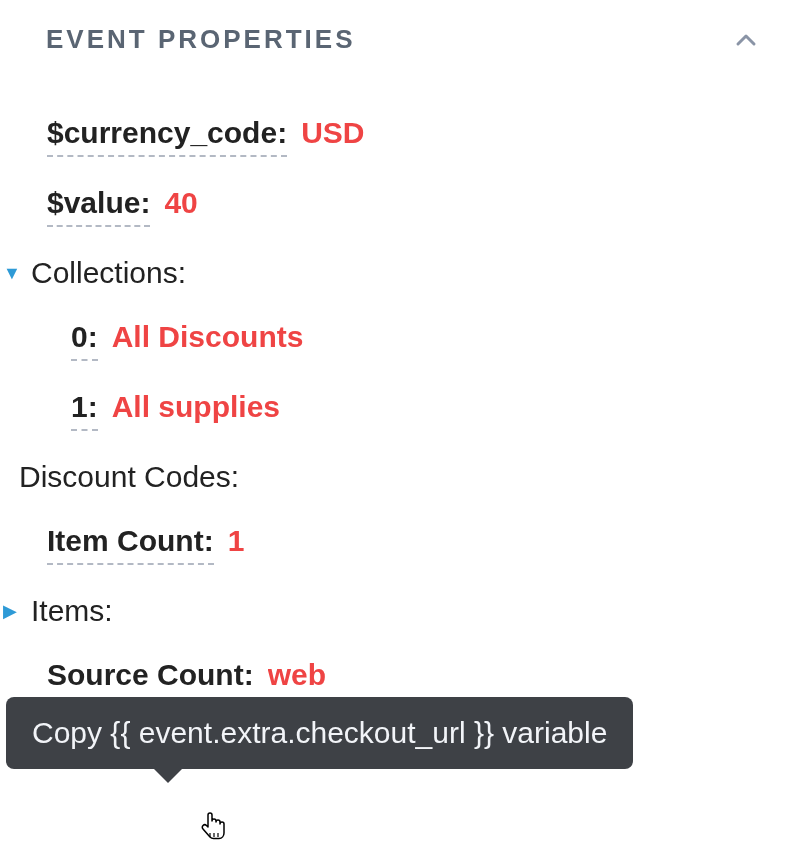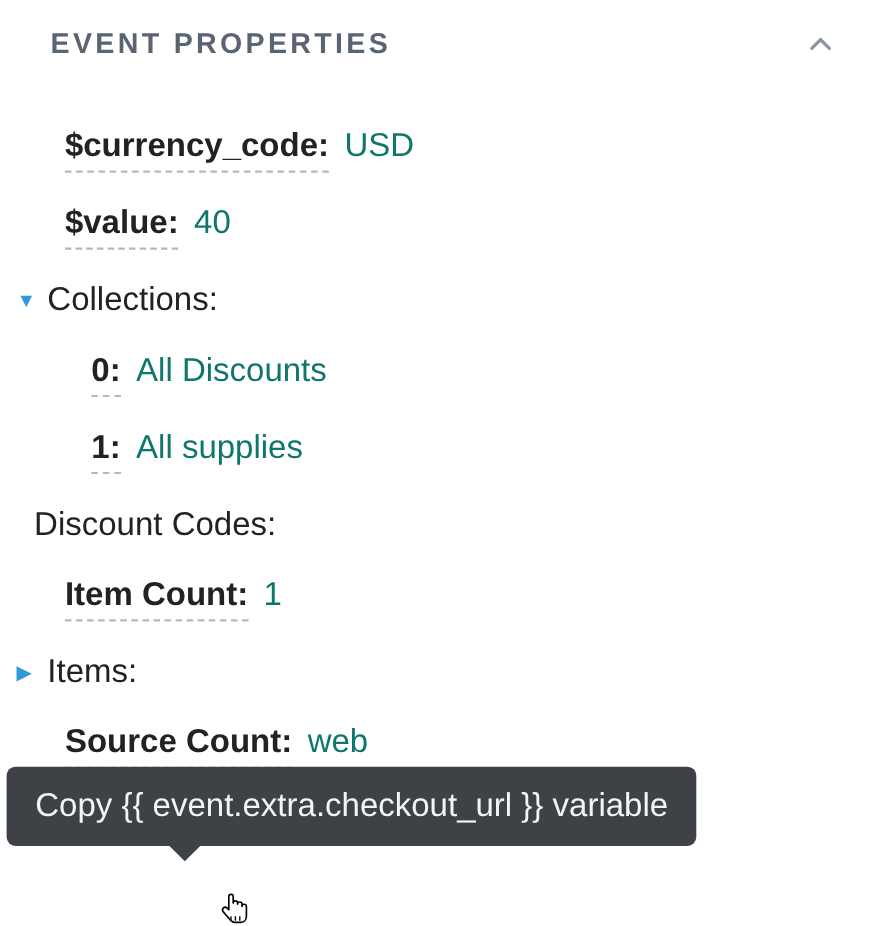--- a/index.html
+++ b/index.html
@@ -49,21 +49,21 @@
   .chevron svg { display:block; }
 
   .list {
     font-size: 30px;
     line-height: 1.2;
     color: #2a2a2a;
     position: relative;
   }
 
   .row {
-    margin: 0 0 28px 13px;
+    margin: 0 0 28px 1px;
     display: flex;
     align-items: baseline;
     position: relative;
     padding-left: 46px;
   }
 
   .row.indent1 { padding-left: 70px; }
 
   .row .caret {
     position: absolute;
@@ -80,22 +80,22 @@
     color: #222;
     display: inline-block;
     padding-bottom: 4px;
   }
   .key.dashed {
     border-bottom: 2px dashed #b3b9c4;
   }
 
   .val {
     margin-left: 14px;
-    font-weight: 400;
-    color: #0f766e;
+    font-weight: 700;
+    color: #ef4444;
     white-space: nowrap;
     overflow: hidden;
     text-overflow: ellipsis;
     max-width: 480px;
   }
 
   .light-key {
     font-weight: 400;
     color: #222;
   }

